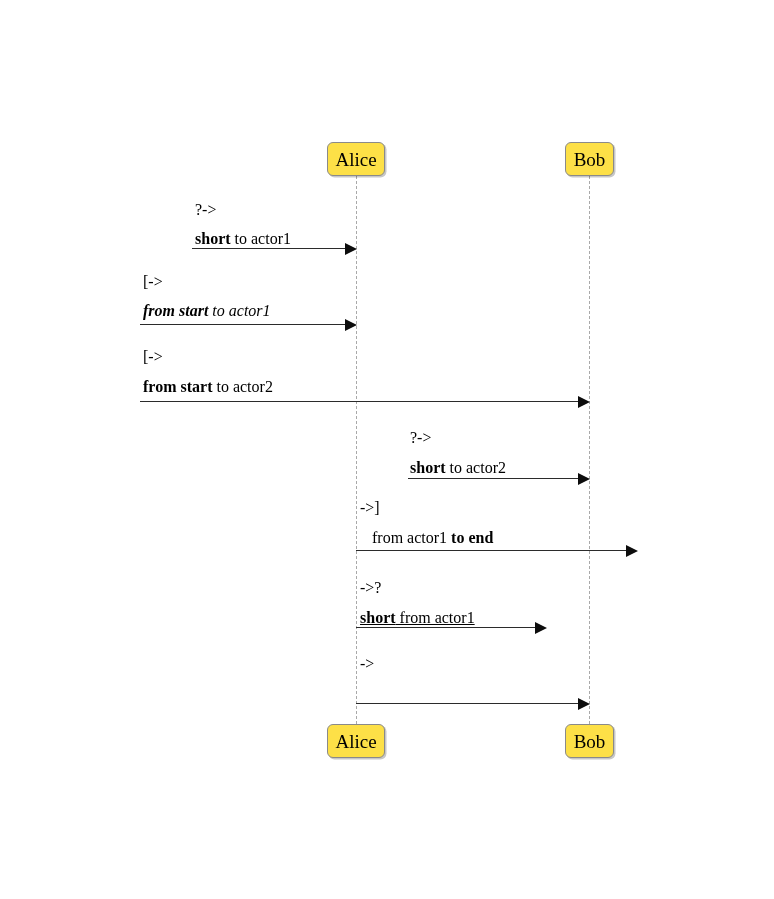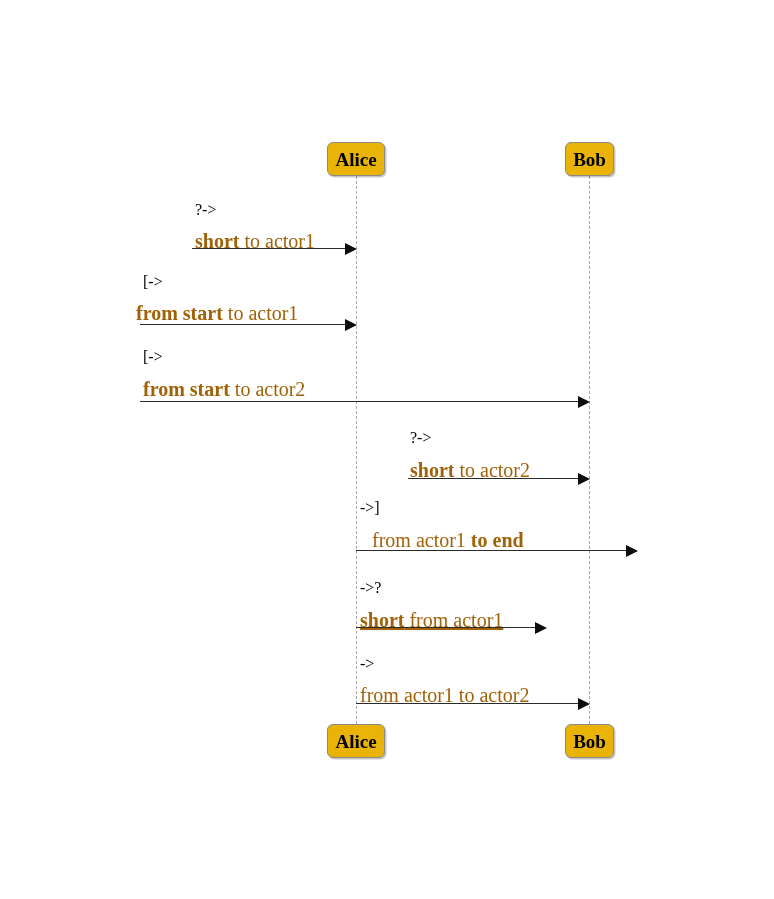--- a/index.html
+++ b/index.html
@@ -19,32 +19,31 @@
   #diagram {
     position: relative;
     width: 774px;
     height: 899px;
   }
 
   
   .participant-box {
     position: absolute;
     box-sizing: border-box;
-    background: #eab308;
+    background: #fde047;
     border: 1.5px solid #8a8a8a;
     border-radius: 6px;
     box-shadow: 1.5px 1.5px 0 rgba(0,0,0,0.22);
     display: flex;
     align-items: center;
     justify-content: center;
     font-size: 19px;
     line-height: 1;
     color: #000;
     white-space: nowrap;
-    font-weight: bold;
   }
 
   
   .lifeline {
     position: absolute;
     width: 0;
     border-left: 1.5px dashed #a9a9a9;
   }
 
   
@@ -61,24 +60,24 @@
   .msg-arrowhead {
     position: absolute;
     width: 0;
     height: 0;
     border-top: 6px solid transparent;
     border-bottom: 6px solid transparent;
     border-left: 12px solid #0d0d0d;
   }
   .msg-label {
     position: absolute;
-    font-size: 20px;
+    font-size: 16px;
     line-height: 1;
     white-space: nowrap;
-    color: #a16207;
+    color: #000000;
   }
   .msg-label b {
     font-weight: bold;
   }
   .msg-hint {
     position: absolute;
     font-size: 16px;
     line-height: 1;
     white-space: nowrap;
     color: #000;
@@ -103,21 +102,21 @@
     <div class="participant-box" style="left: 565px; top: 724px; width: 49px; height: 34px;">
       <span>Bob</span>
     </div>
     <div class="msg-hint" style="left: 195px; top: 202px;">?-&gt;</div>
     <div class="msg-label" style="left: 195px; top: 231px;"><b>short</b><span> to actor1</span></div>
     <div class="msg" style="left: 192px; top: 248px; width: 164px; height: 1px;">
       <div class="msg-arrow-line" style="width: 154px;"></div>
       <div class="msg-arrowhead" style="left: 153px; top: -5px;"></div>
     </div>
     <div class="msg-hint" style="left: 143px; top: 274px;">[-&gt;</div>
-    <div class="msg-label" style="left: 136px; top: 303px;"><b>from start</b><span> to actor1</span></div>
+    <div class="msg-label" style="left: 143px; top: 303px; font-style: italic;"><b>from start</b><span> to actor1</span></div>
     <div class="msg" style="left: 140px; top: 324px; width: 216px; height: 1px;">
       <div class="msg-arrow-line" style="width: 206px;"></div>
       <div class="msg-arrowhead" style="left: 205px; top: -5px;"></div>
     </div>
     <div class="msg-hint" style="left: 143px; top: 349px;">[-&gt;</div>
     <div class="msg-label" style="left: 143px; top: 379px;"><b>from start</b><span> to actor2</span></div>
     <div class="msg" style="left: 140px; top: 401px; width: 449px; height: 1px;">
       <div class="msg-arrow-line" style="width: 439px;"></div>
       <div class="msg-arrowhead" style="left: 438px; top: -5px;"></div>
     </div>
@@ -133,18 +132,17 @@
       <div class="msg-arrow-line" style="width: 271px;"></div>
       <div class="msg-arrowhead" style="left: 270px; top: -5px;"></div>
     </div>
     <div class="msg-hint" style="left: 360px; top: 580px;">-&gt;?</div>
     <div class="msg-label" style="left: 360px; top: 610px; text-decoration: underline;"><b>short</b><span> from actor1</span></div>
     <div class="msg" style="left: 356px; top: 627px; width: 190px; height: 1px;">
       <div class="msg-arrow-line" style="width: 180px;"></div>
       <div class="msg-arrowhead" style="left: 179px; top: -5px;"></div>
     </div>
     <div class="msg-hint" style="left: 360px; top: 656px;">-&gt;</div>
-    <div class="msg-label" style="left: 360px; top: 685px;"><span>from actor1 to actor2</span></div>
     <div class="msg" style="left: 356px; top: 703px; width: 233px; height: 1px;">
       <div class="msg-arrow-line" style="width: 223px;"></div>
       <div class="msg-arrowhead" style="left: 222px; top: -5px;"></div>
     </div>
   </div>
 
 </body></html>

